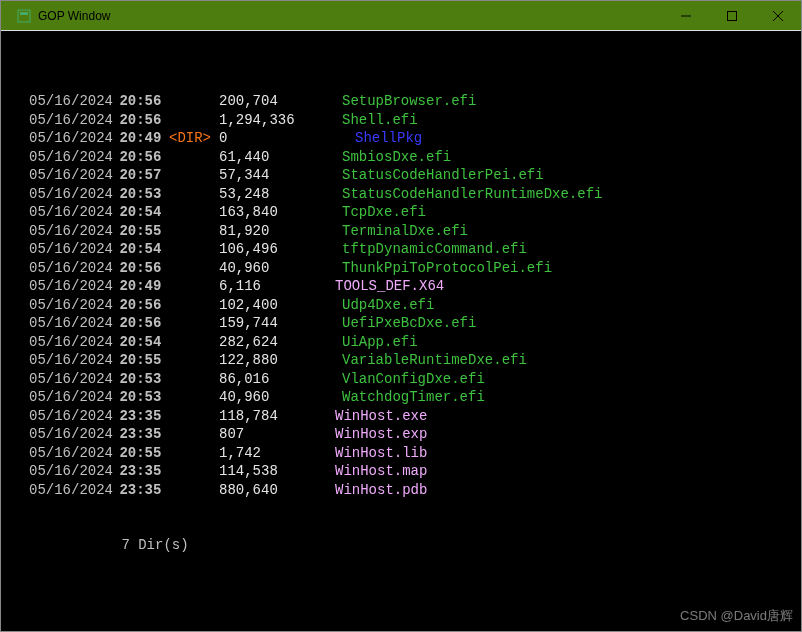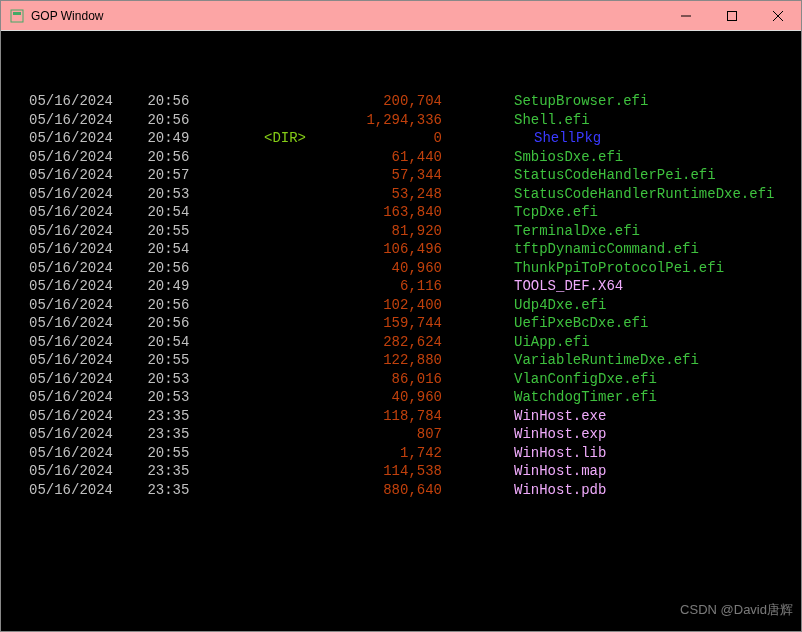--- a/index.html
+++ b/index.html
@@ -13,24 +13,24 @@
     .window {
       width: 802px;
       height: 632px;
       border: 1px solid #888;
       display: flex;
       flex-direction: column;
       background: #fff;
     }
     .titlebar {
       height: 30px;
-      background: #fca5a5;
+      background: #4d7c0f;
       display: flex;
       align-items: center;
-      padding: 0 0 0 8px;
+      padding: 0 0 0 15px;
       border-bottom: 1px solid #ddd;
     }
     .titlebar-icon {
       width: 16px;
       height: 16px;
       margin-right: 6px;
       display: inline-flex;
       align-items: center;
       justify-content: center;
     }
@@ -59,34 +59,34 @@
       background: #000;
       padding: 24px 8px 8px 28px;
       font-family: 'Consolas', 'Courier New', monospace;
       font-size: 14px;
       line-height: 18.5px;
       color: #c0c0c0;
       overflow: hidden;
       position: relative;
       white-space: pre;
     }
-    .row { display: flex; gap: 28px; }
+    .row { display: flex; }
     .col-date { width: 82px; color: #c0c0c0; }
-    .col-time { width: 58px; color: #c0c0c0; text-align: left; }
-    .col-dir { width: 50px; color: #84cc16; margin-left: 39px; }
-    .col-size { width: 100px; text-align: right; color: #c2410c; }
+    .col-time { width: 58px; color: #c0c0c0; text-align: left; font-weight: bold; }
+    .col-dir { width: 50px; color: #f97316; }
+    .col-size { width: 100px; text-align: left; color: #e5e5e5; }
     .col-gap { width: 16px; }
-    .col-name-green { color: #3ec13e; }
+    .col-name-green { color: #3ec13e; margin-left: 7px; }
     .col-name-blue { color: #3a3aff; margin-left: 20px; }
     .col-name-gray { color: #f0abfc; }
     .summary-line { color: #c0c0c0; }
     .watermark {
       position: absolute;
       right: 8px;
-      bottom: 12px;
+      bottom: 6px;
       color: rgba(220,220,220,0.55);
       font-family: 'Segoe UI', sans-serif;
       font-size: 13px;
     }
   </style>
 </head>
 <body>
 
 <div class="window">
   <div class="titlebar">
@@ -112,16 +112,17 @@
         <svg width="10" height="10" viewBox="0 0 10 10">
             <line x1="0" y1="0" x2="10" y2="10" stroke="#000" stroke-width="1"></line>
             <line x1="10" y1="0" x2="0" y2="10" stroke="#000" stroke-width="1"></line>
           </svg>
       </div>
     </div>
   </div>
 
   <div class="terminal">
     <div id="rows-container"><div class="row"><span class="col-date">05/16/2024</span><span class="col-time"> 20:56</span><span class="col-dir"></span><span class="col-size">200,704</span><span class="col-gap">  </span><span class="col-name-green">SetupBrowser.efi</span></div><div class="row"><span class="col-date">05/16/2024</span><span class="col-time"> 20:56</span><span class="col-dir"></span><span class="col-size">1,294,336</span><span class="col-gap">  </span><span class="col-name-green">Shell.efi</span></div><div class="row"><span class="col-date">05/16/2024</span><span class="col-time"> 20:49</span><span class="col-dir">&lt;DIR&gt;</span><span class="col-size">0</span><span class="col-gap">  </span><span class="col-name-blue">ShellPkg</span></div><div class="row"><span class="col-date">05/16/2024</span><span class="col-time"> 20:56</span><span class="col-dir"></span><span class="col-size">61,440</span><span class="col-gap">  </span><span class="col-name-green">SmbiosDxe.efi</span></div><div class="row"><span class="col-date">05/16/2024</span><span class="col-time"> 20:57</span><span class="col-dir"></span><span class="col-size">57,344</span><span class="col-gap">  </span><span class="col-name-green">StatusCodeHandlerPei.efi</span></div><div class="row"><span class="col-date">05/16/2024</span><span class="col-time"> 20:53</span><span class="col-dir"></span><span class="col-size">53,248</span><span class="col-gap">  </span><span class="col-name-green">StatusCodeHandlerRuntimeDxe.efi</span></div><div class="row"><span class="col-date">05/16/2024</span><span class="col-time"> 20:54</span><span class="col-dir"></span><span class="col-size">163,840</span><span class="col-gap">  </span><span class="col-name-green">TcpDxe.efi</span></div><div class="row"><span class="col-date">05/16/2024</span><span class="col-time"> 20:55</span><span class="col-dir"></span><span class="col-size">81,920</span><span class="col-gap">  </span><span class="col-name-green">TerminalDxe.efi</span></div><div class="row"><span class="col-date">05/16/2024</span><span class="col-time"> 20:54</span><span class="col-dir"></span><span class="col-size">106,496</span><span class="col-gap">  </span><span class="col-name-green">tftpDynamicCommand.efi</span></div><div class="row"><span class="col-date">05/16/2024</span><span class="col-time"> 20:56</span><span class="col-dir"></span><span class="col-size">40,960</span><span class="col-gap">  </span><span class="col-name-green">ThunkPpiToProtocolPei.efi</span></div><div class="row"><span class="col-date">05/16/2024</span><span class="col-time"> 20:49</span><span class="col-dir"></span><span class="col-size">6,116</span><span class="col-gap">  </span><span class="col-name-gray">TOOLS_DEF.X64</span></div><div class="row"><span class="col-date">05/16/2024</span><span class="col-time"> 20:56</span><span class="col-dir"></span><span class="col-size">102,400</span><span class="col-gap">  </span><span class="col-name-green">Udp4Dxe.efi</span></div><div class="row"><span class="col-date">05/16/2024</span><span class="col-time"> 20:56</span><span class="col-dir"></span><span class="col-size">159,744</span><span class="col-gap">  </span><span class="col-name-green">UefiPxeBcDxe.efi</span></div><div class="row"><span class="col-date">05/16/2024</span><span class="col-time"> 20:54</span><span class="col-dir"></span><span class="col-size">282,624</span><span class="col-gap">  </span><span class="col-name-green">UiApp.efi</span></div><div class="row"><span class="col-date">05/16/2024</span><span class="col-time"> 20:55</span><span class="col-dir"></span><span class="col-size">122,880</span><span class="col-gap">  </span><span class="col-name-green">VariableRuntimeDxe.efi</span></div><div class="row"><span class="col-date">05/16/2024</span><span class="col-time"> 20:53</span><span class="col-dir"></span><span class="col-size">86,016</span><span class="col-gap">  </span><span class="col-name-green">VlanConfigDxe.efi</span></div><div class="row"><span class="col-date">05/16/2024</span><span class="col-time"> 20:53</span><span class="col-dir"></span><span class="col-size">40,960</span><span class="col-gap">  </span><span class="col-name-green">WatchdogTimer.efi</span></div><div class="row"><span class="col-date">05/16/2024</span><span class="col-time"> 23:35</span><span class="col-dir"></span><span class="col-size">118,784</span><span class="col-gap">  </span><span class="col-name-gray">WinHost.exe</span></div><div class="row"><span class="col-date">05/16/2024</span><span class="col-time"> 23:35</span><span class="col-dir"></span><span class="col-size">807</span><span class="col-gap">  </span><span class="col-name-gray">WinHost.exp</span></div><div class="row"><span class="col-date">05/16/2024</span><span class="col-time"> 20:55</span><span class="col-dir"></span><span class="col-size">1,742</span><span class="col-gap">  </span><span class="col-name-gray">WinHost.lib</span></div><div class="row"><span class="col-date">05/16/2024</span><span class="col-time"> 23:35</span><span class="col-dir"></span><span class="col-size">114,538</span><span class="col-gap">  </span><span class="col-name-gray">WinHost.map</span></div><div class="row"><span class="col-date">05/16/2024</span><span class="col-time"> 23:35</span><span class="col-dir"></span><span class="col-size">880,640</span><span class="col-gap">  </span><span class="col-name-gray">WinHost.pdb</span></div></div>
+    <div class="summary-line">           7 Dir(s)</div>
     
     <div class="watermark">CSDN @David唐辉</div>
   </div>
 </div>
 
 </body></html>

